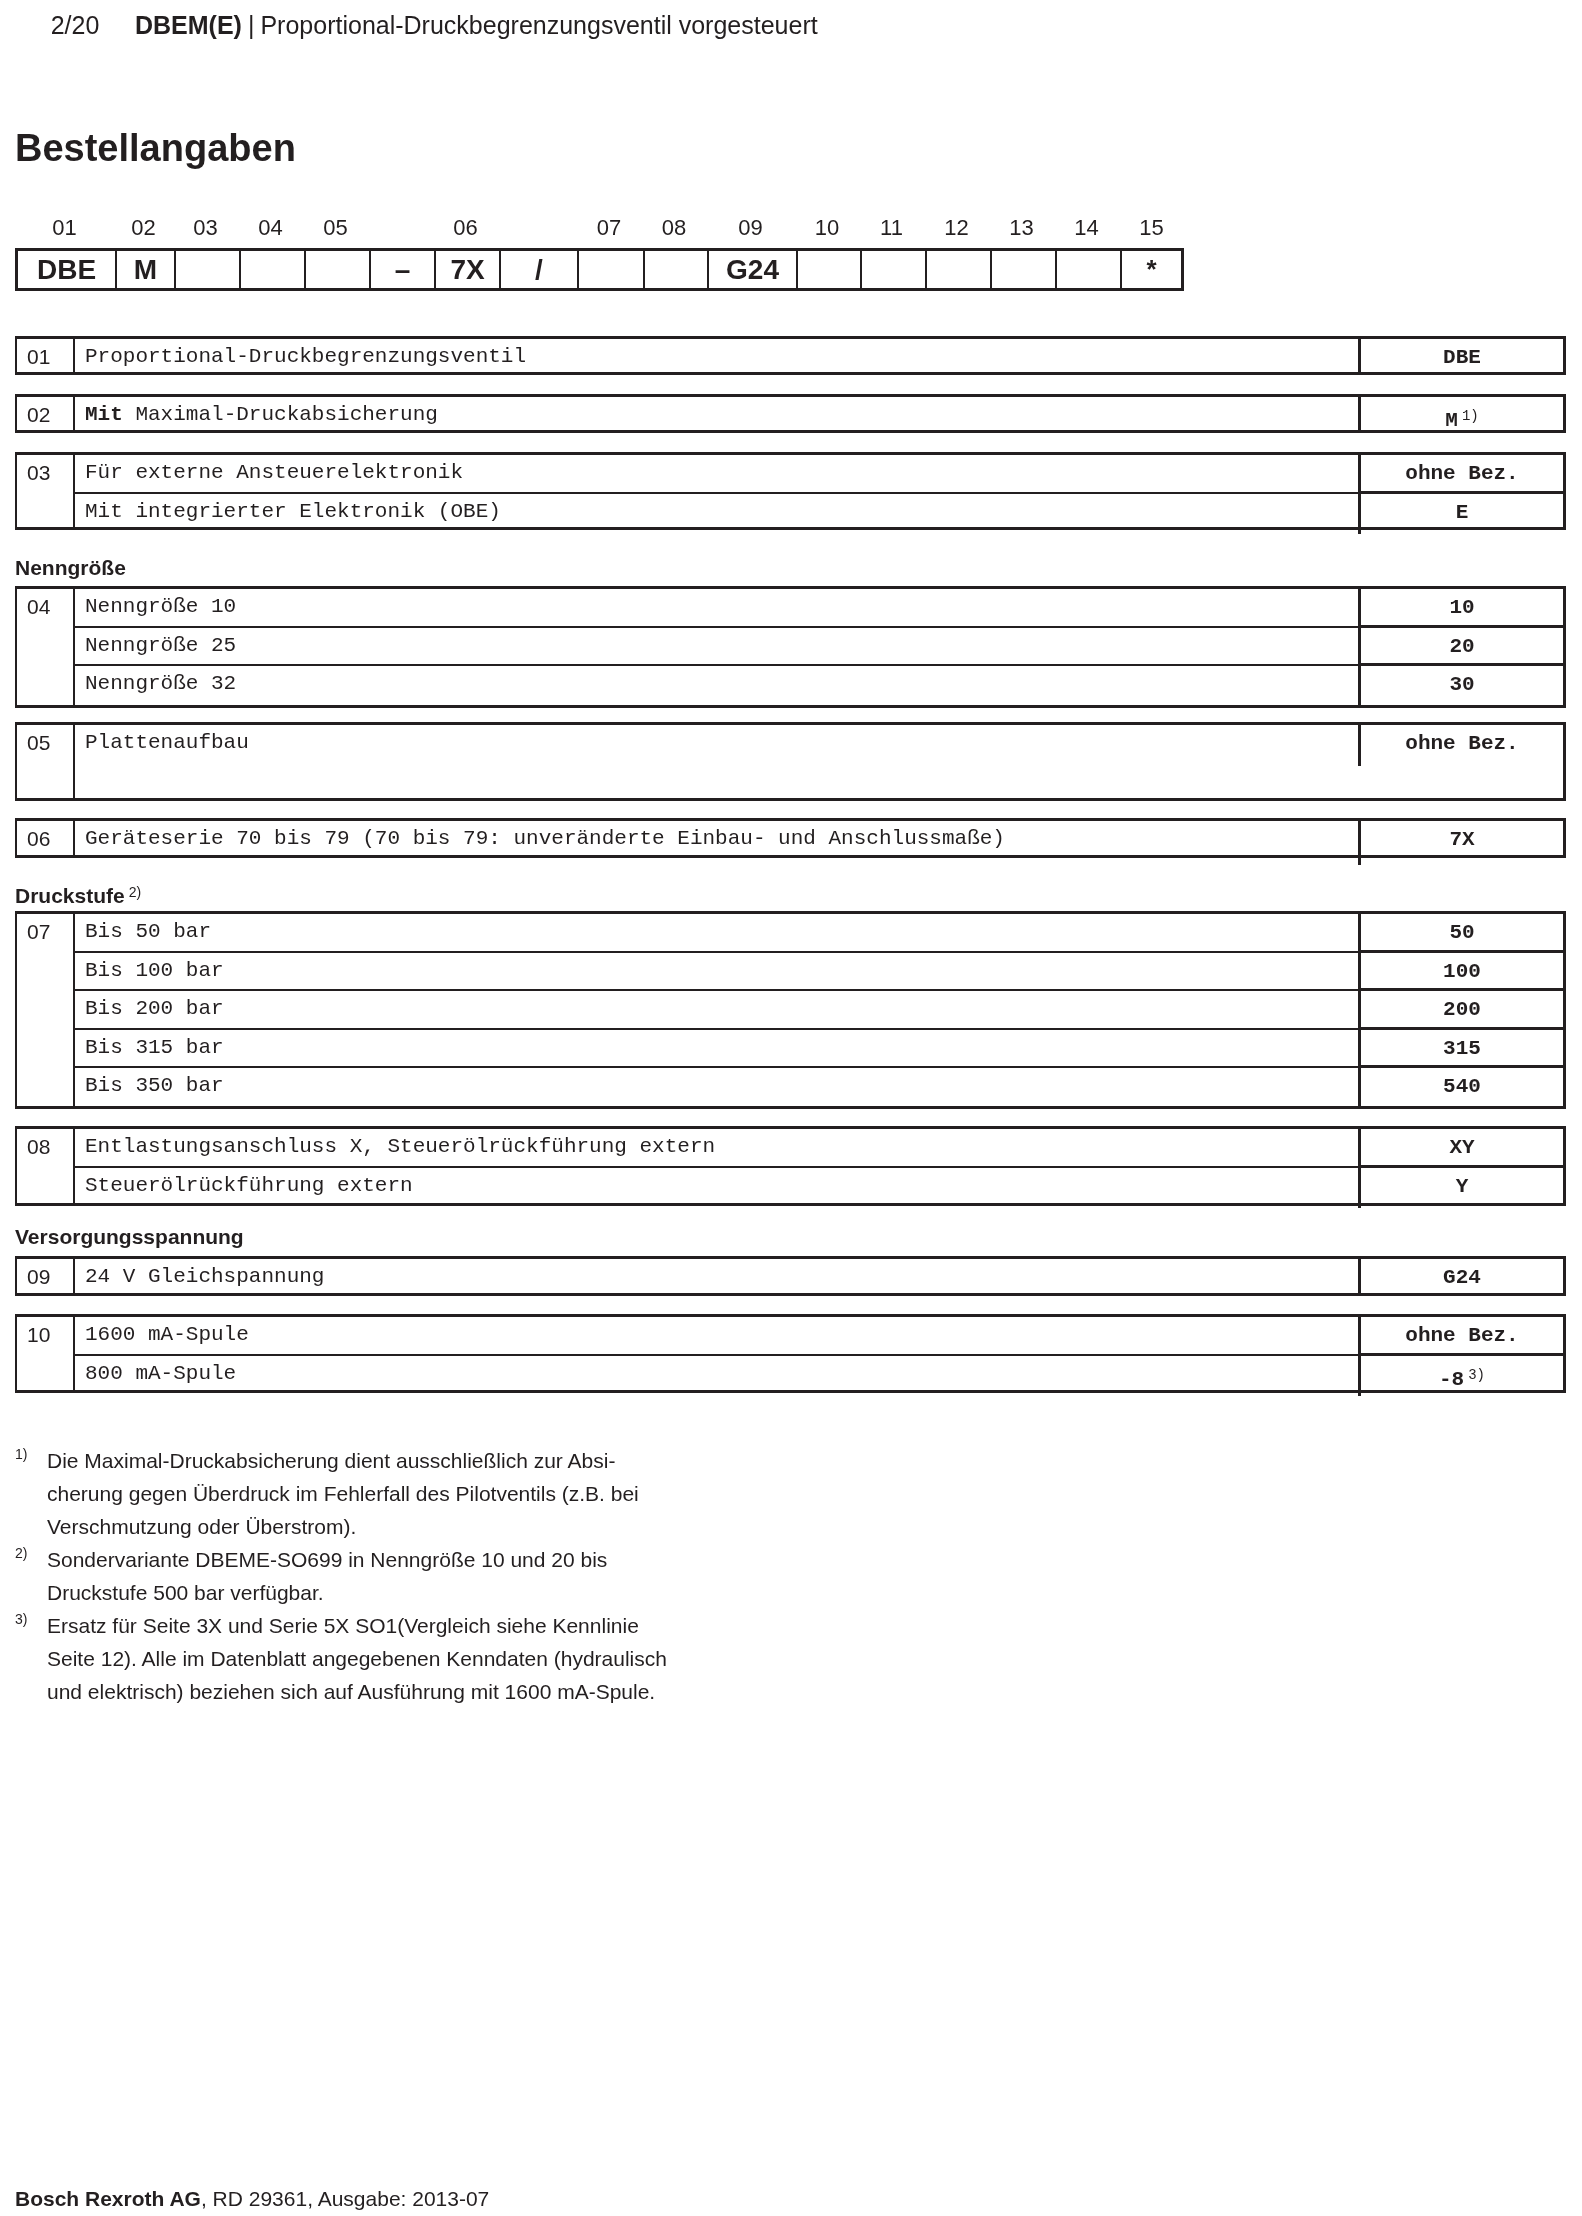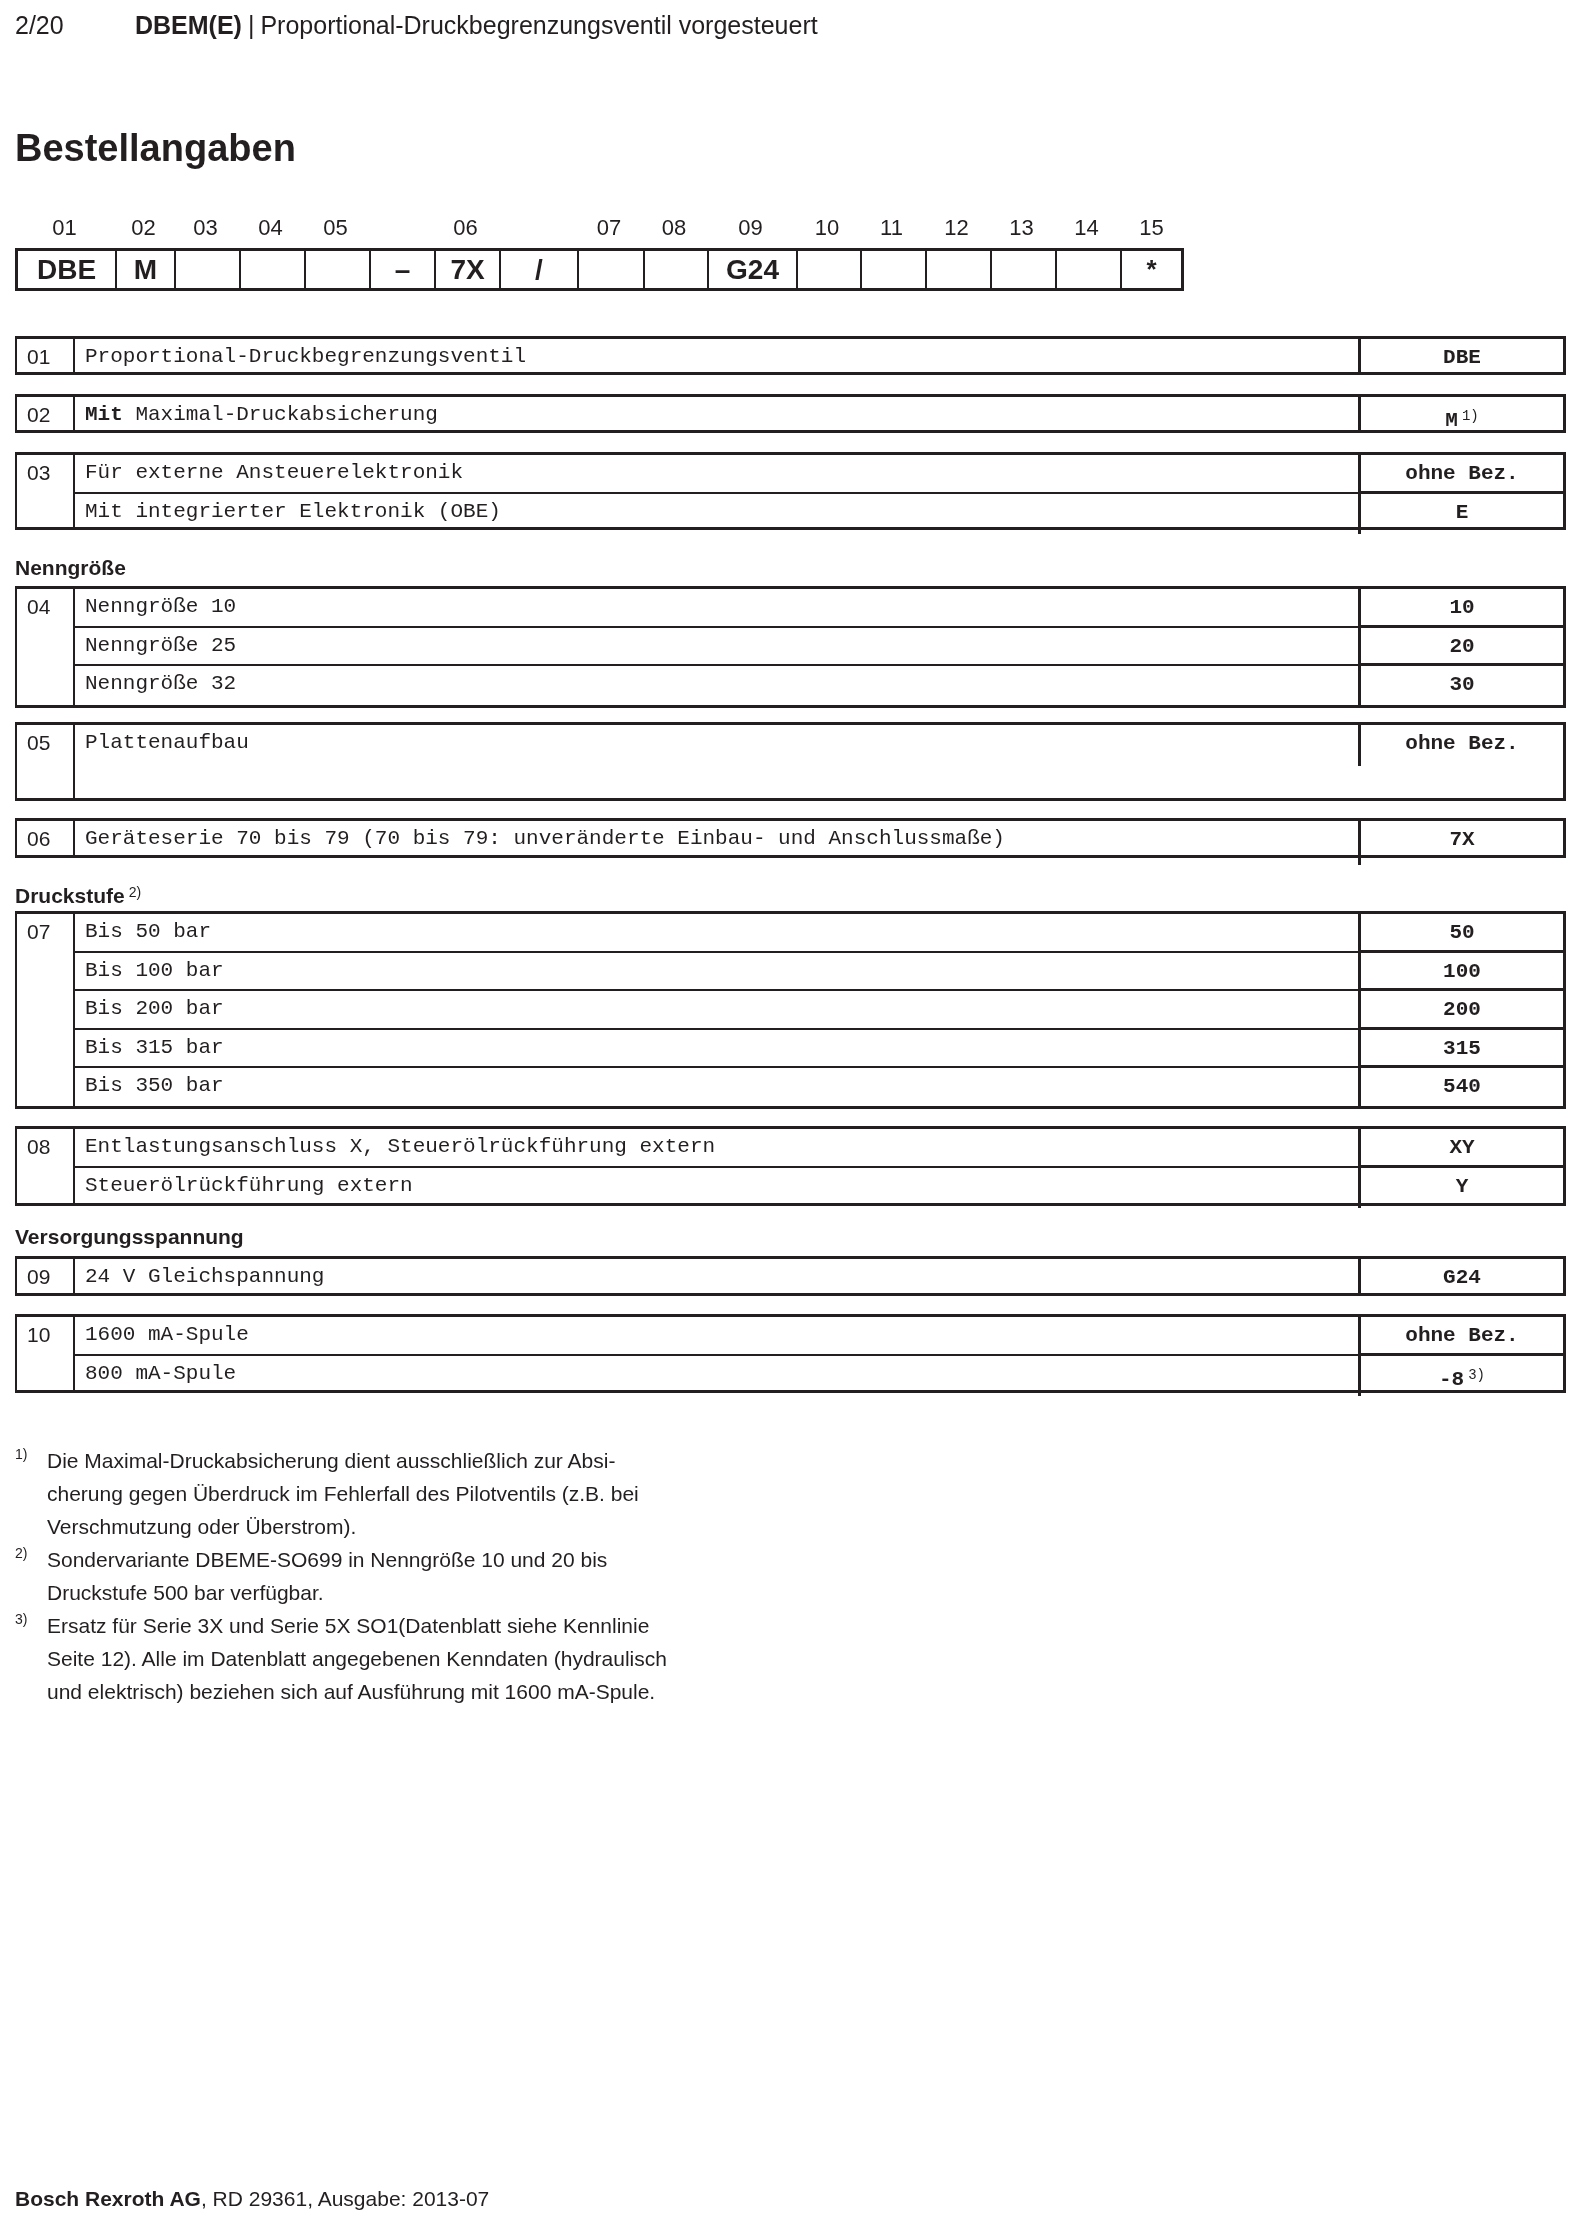--- a/index.html
+++ b/index.html
@@ -6,21 +6,21 @@
   html, body { width: 1582px; height: 2216px; background: #ffffff; }
   body {
     position: relative;
     font-family: "Liberation Sans", "DejaVu Sans", sans-serif;
     color: #231f20;
     overflow: hidden;
   }
   .abs { position: absolute; }
 
   
-  .hdr { top: 10px; left: 15px; font-size: 25px; line-height: 30px; white-space: nowrap; }
+  .hdr { top: 10px; left: 15px; font-size: 25px; line-height: 30px; white-space: nowrap; text-align: center; }
   .hdr .pg { display: inline-block; width: 120px; }
   .hdr .prod { font-weight: bold; }
   .hdr .sep { margin: 0 6px; }
 
   .section-title { top: 130px; left: 15px; font-size: 38px; font-weight: bold; line-height: 36px; }
 
   
   .code-nums { top: 214px; left: 0; height: 28px; width: 1200px; }
   .code-nums span { position: absolute; top: 0; text-align: center; font-size: 22px; line-height: 28px; }
   .code-box { top: 248px; left: 15px; width: 1169px; height: 43px; border: 3px solid #231f20; }
@@ -248,21 +248,21 @@
     <div>cherung gegen Überdruck im Fehlerfall des Pilotventils (z.B. bei</div>
     <div>Verschmutzung oder Überstrom).</div>
   </div>
   <div class="fn-item">
     <span class="mark">2)</span>
     <div>Sondervariante DBEME-SO699 in Nenngröße 10 und 20 bis</div>
     <div>Druckstufe 500 bar verfügbar.</div>
   </div>
   <div class="fn-item">
     <span class="mark">3)</span>
-    <div>Ersatz für Serie 3X und Serie 5X SO1(Datenblatt siehe Kennlinie</div>
+    <div>Ersatz für Seite 3X und Serie 5X SO1(Vergleich siehe Kennlinie</div>
     <div>Seite 12). Alle im Datenblatt angegebenen Kenndaten (hydraulisch</div>
     <div>und elektrisch) beziehen sich auf Ausführung mit 1600 mA-Spule.</div>
   </div>
 </div>
 
 <div class="abs footer">
   <b>Bosch Rexroth AG</b><span>, RD 29361, Ausgabe: 2013-07</span>
 </div>
 
 </body></html>

